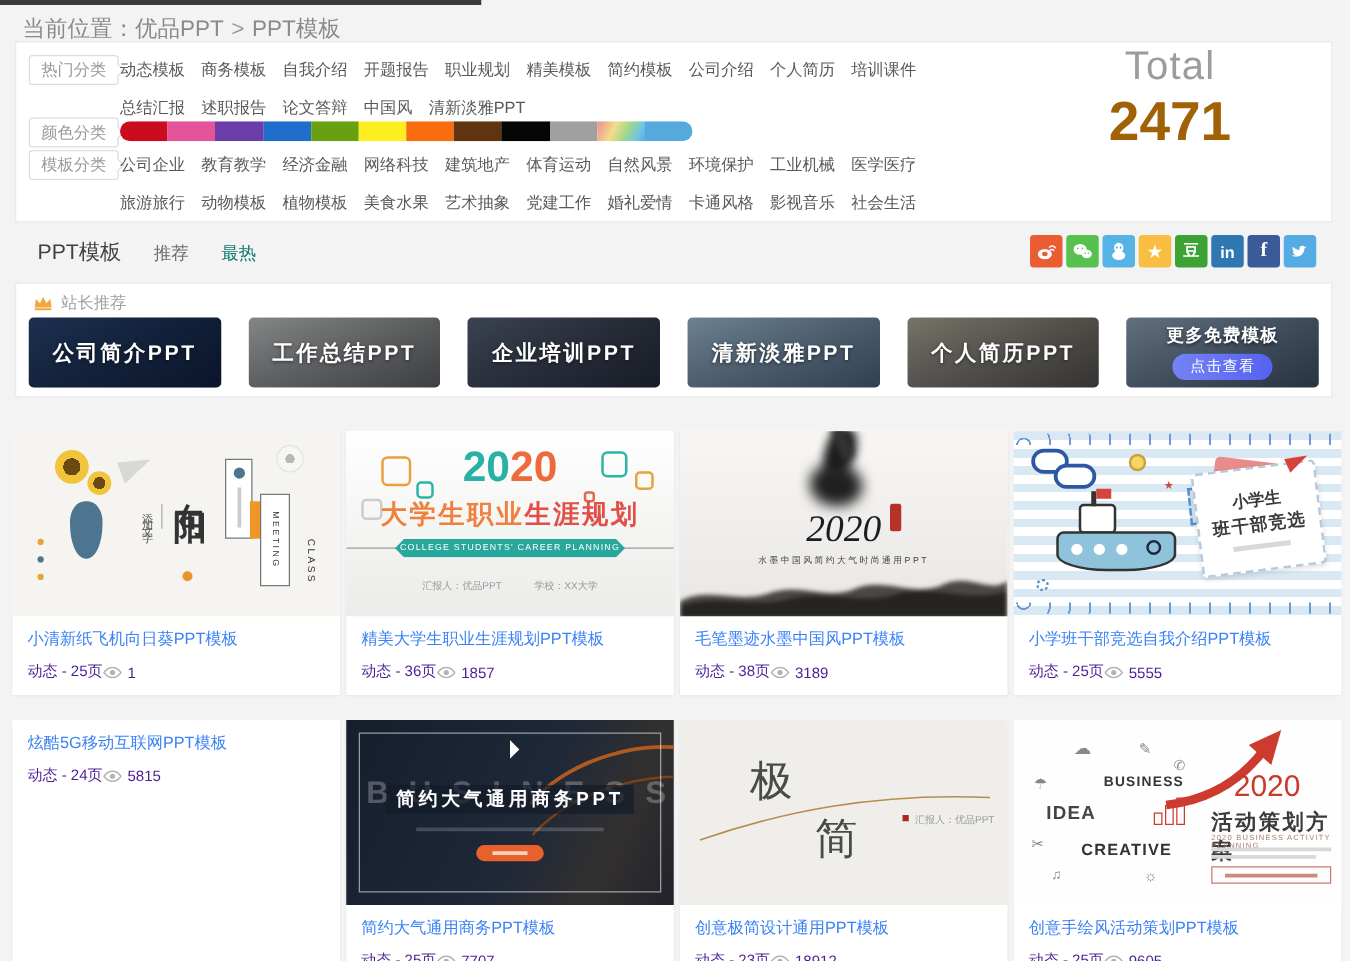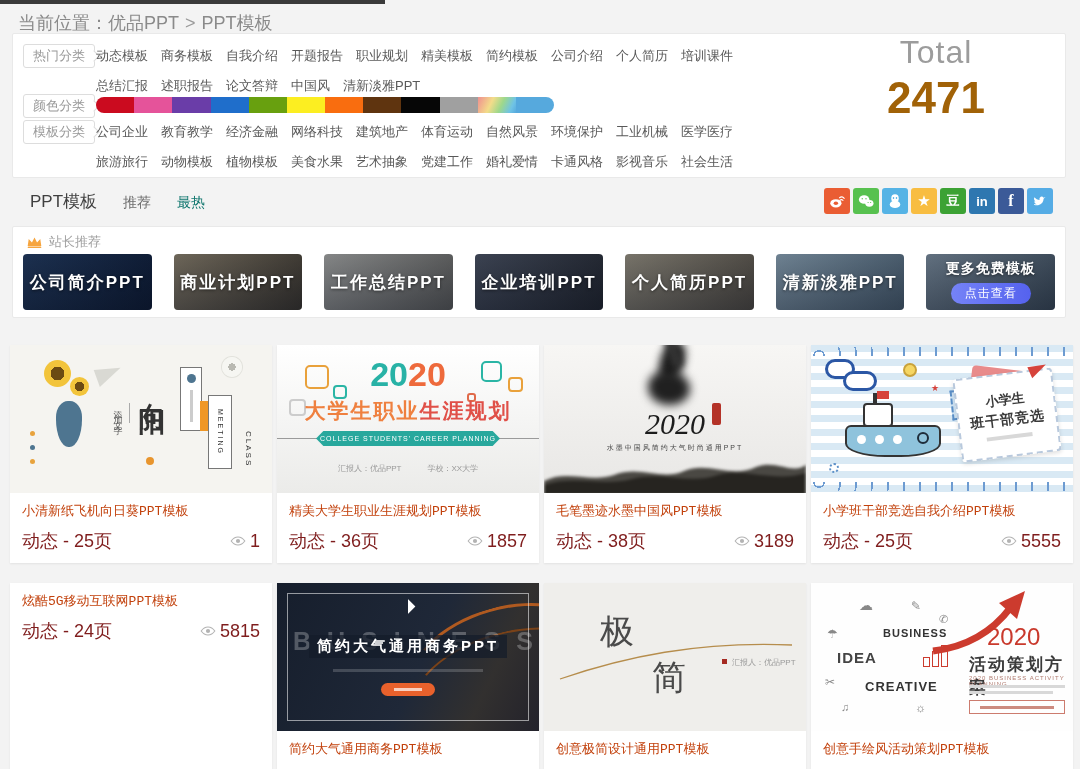--- a/index.html
+++ b/index.html
@@ -59,22 +59,22 @@
   .tile-7 { background:linear-gradient(125deg,#7b8c9b,#3f4e5c); }
   .tile-7 .tile-label { font-size:14px; letter-spacing:1px; }
   .more-btn { margin-top:5px; background:linear-gradient(90deg,#7583f7,#5562ee); color:#fff; font-size:12px; padding:2px 14px; border-radius:11px; letter-spacing:1px; }
 
   
   .grid { position:absolute; left:10px; top:345px; width:1063px; display:grid; grid-template-columns:repeat(4,262px); column-gap:5px; row-gap:20px; }
   .card { background:#fff; box-shadow:0 1px 2px rgba(0,0,0,.07); cursor:pointer; }
   .thumb { position:relative; height:148px; overflow:hidden; }
   .thumb * { position:absolute; }
   .cinfo { padding:9px 12px 10px; }
-  .ctitle { font-size:13px; color:#c2410c; white-space:nowrap; overflow:hidden;font-family:Liberation Mono, monospace; }
-  .cmeta { margin-top:9px; display:flex; justify-content:space-between; align-items:center; font-size:18px; color:#7f1d1d; }
+  .ctitle { font-size:13px; color:#3b82f6; white-space:nowrap; overflow:hidden; }
+  .cmeta { margin-top:9px; display:flex; justify-content:flex-start; align-items:center; font-size:12px; color:#4c1d95; }
   .cviews { display:flex; align-items:center; gap:4px; }
   .cviews svg { width:16px; height:10px; }
 
   
   .t1 { background:#f5f4f0; }
   .t2 { background:linear-gradient(180deg,#ffffff,#ebebe9); }
   .t3 { background:linear-gradient(180deg,#f7f6f4,#e8e7e5); }
   .t4 { background:repeating-linear-gradient(180deg,#d9e9f4 0 7px,#ffffff 7px 14px); }
   .t5 { background:radial-gradient(circle at 18% 85%,#3a2d6e 0 12%,transparent 45%),radial-gradient(circle at 88% 20%,#35296280 0 20%,transparent 50%),#281f4e; }
   .t6 { background:linear-gradient(115deg,#161e2c 0%,#1f2838 55%,#32302f 78%,#23222b 100%); }
@@ -218,34 +218,31 @@
       <svg viewBox="0 0 20 15">
           <path d="M2 11.5 L3.2 3.5 L7 7.5 L10 1.5 L13 7.5 L16.8 3.5 L18 11.5 Z" fill="#f6a53f"></path>
           <rect x="2" y="12.3" width="16" height="1.8" rx="0.8" fill="#f6a53f"></rect>
         </svg>
       <span>站长推荐</span>
     </div>
     <div class="tiles">
       <div class="tile tile-1">
           <span class="tile-label">公司简介PPT</span>
         </div>
-      <div class="tile tile-2">
-          <span class="tile-label">商业计划PPT</span>
-        </div>
       <div class="tile tile-3">
           <span class="tile-label">工作总结PPT</span>
         </div>
       <div class="tile tile-4">
           <span class="tile-label">企业培训PPT</span>
         </div>
+      <div class="tile tile-5">
+          <span class="tile-label">清新淡雅PPT</span>
+        </div>
       <div class="tile tile-6">
           <span class="tile-label">个人简历PPT</span>
-        </div>
-      <div class="tile tile-5">
-          <span class="tile-label">清新淡雅PPT</span>
         </div>
       <div class="tile tile-7">
         <span class="tile-label">更多免费模板</span>
         <span class="more-btn">点击查看</span>
       </div>
     </div>
   </div>
 
   <div class="grid">
 

